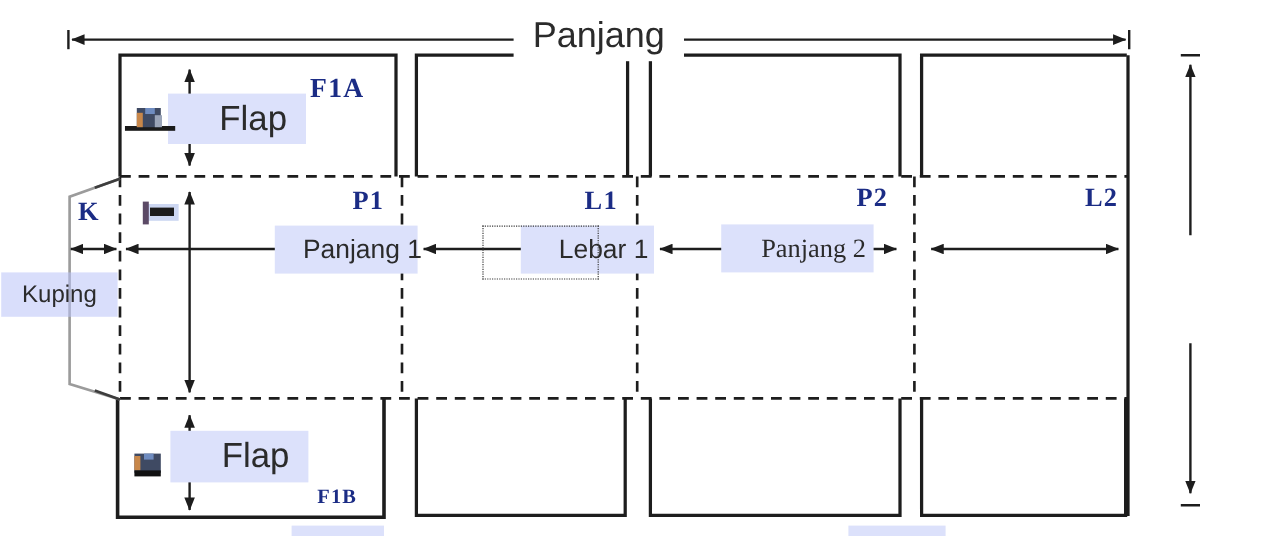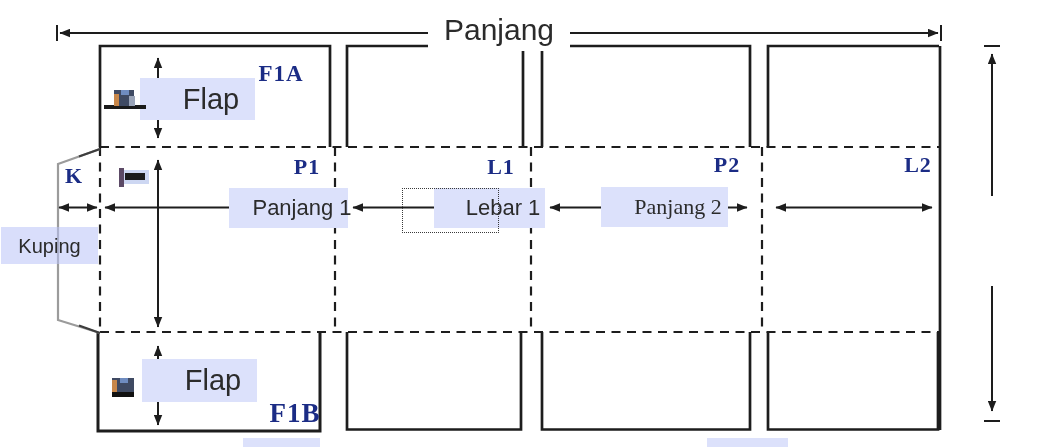--- a/index.html
+++ b/index.html
@@ -118,21 +118,21 @@
 
   <div class="lbl hl mid" style="left:196px;top:188px;width:92px;height:40px;margin-left:33px;">Panjang 1</div>
 
   <div class="lbl hl mid" style="left:398px;top:188px;width:84px;height:40px;margin-left:36px;">Lebar 1</div>
   <div class="dotted" style="left:402px;top:188px;width:95px;height:43px;"></div>
 
   <div class="lbl hl mid" style="left:601px;top:187px;width:100px;height:40px;font-family:Liberation Serif, serif;">Panjang 2</div>
 
 
   <div class="lbl pid" style="left:250px;top:60px;width:62px;height:26px;font-size:23px;">F1A</div>
-  <div class="lbl pid" style="left:264px;top:400px;width:62px;height:26px;font-size:27px;">F1B</div>
+  <div class="lbl pid" style="left:250px;top:400px;width:62px;height:26px;font-size:17px;">F1B</div>
   <div class="lbl pid" style="left:290px;top:155px;width:34px;height:24px;">P1</div>
   <div class="lbl pid" style="left:484px;top:155px;width:34px;height:24px;">L1</div>
   <div class="lbl pid" style="left:706px;top:153px;width:42px;height:24px;">P2</div>
   <div class="lbl pid" style="left:896px;top:153px;width:44px;height:24px;">L2</div>
   <div class="lbl pid" style="left:60px;top:162px;width:28px;height:28px;">K</div>
 
   <svg class="icon" style="left:104px;top:86px;" width="44" height="26">
     <rect x="0" y="19" width="42" height="4" fill="#1a1a1a"></rect>
     <rect x="10" y="4" width="20" height="16" fill="#3f4a63"></rect>
     <rect x="10" y="8" width="5" height="12" fill="#c8874a"></rect>

